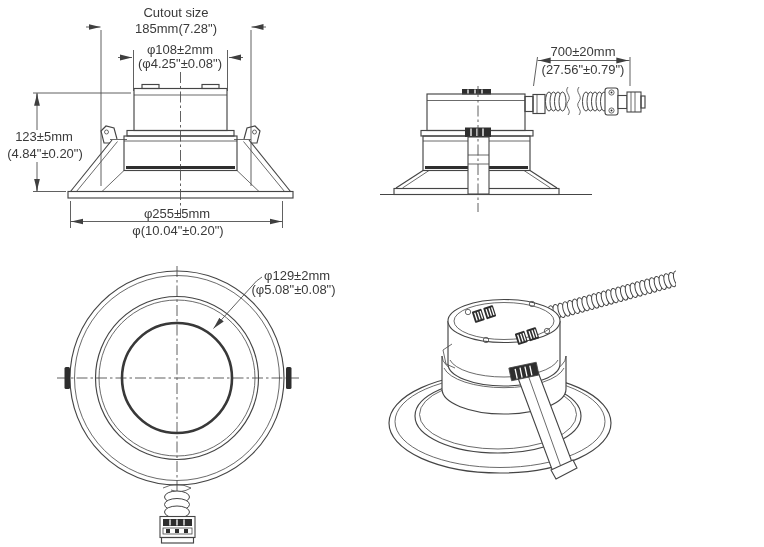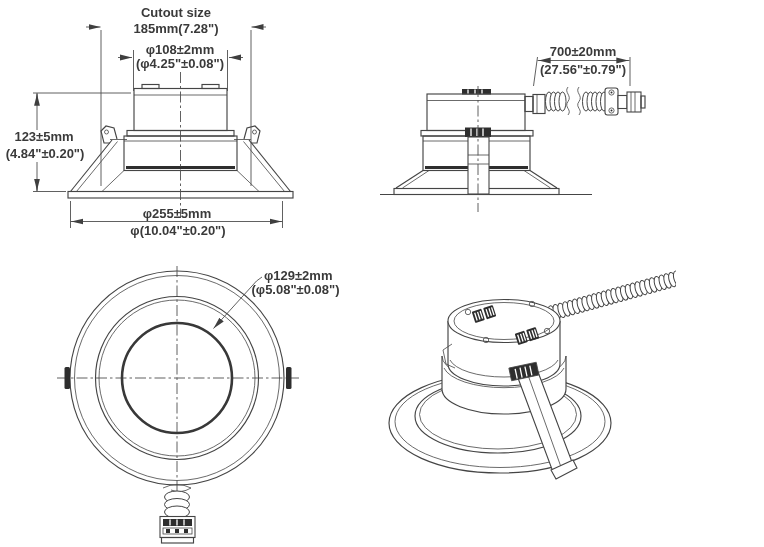--- a/index.html
+++ b/index.html
@@ -1,17 +1,17 @@
 <!DOCTYPE html>
 <html><head>
 <meta charset="utf-8">
 <style>
   html,body{margin:0;padding:0;background:#fff;}
   #canvas{position:relative;width:676px;height:547px;background:#ffffff;overflow:hidden;
-          font-family:"Liberation Sans", sans-serif;font-weight:bold;}
+          font-family:"Liberation Sans", sans-serif;}
   svg{display:block;}
   .ln  {fill:none;stroke:#454545;stroke-width:1.15;}
   .lnt {fill:none;stroke:#454545;stroke-width:0.8;}
   .wf  {fill:#ffffff;stroke:#454545;stroke-width:1.1;}
   .dk  {fill:#2e2e2e;stroke:none;}
   .slit{stroke:#ffffff;stroke-width:1.3;fill:none;}
   .cl  {fill:none;stroke:#4f4f4f;stroke-width:0.9;stroke-dasharray:11 3 2.5 3;}
   .dim {fill:none;stroke:#4f4f4f;stroke-width:0.9;}
   .thkdk{fill:none;stroke:#2e2e2e;stroke-width:3.2;}
   text{font-family:"Liberation Sans", sans-serif;font-size:13px;fill:#3a3a3a;}

